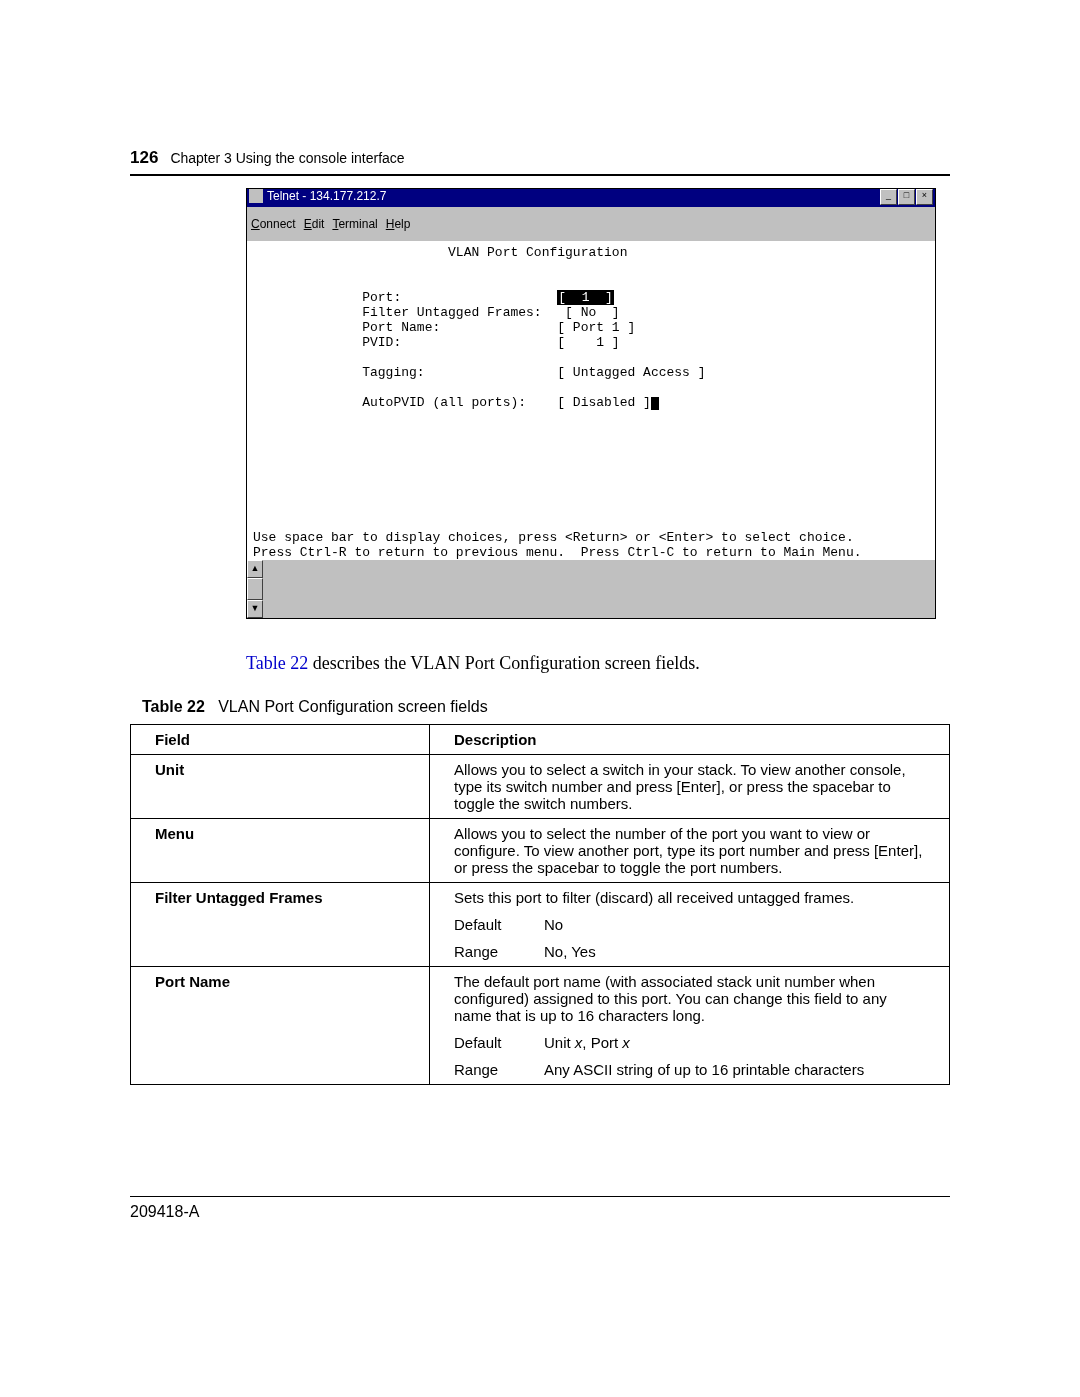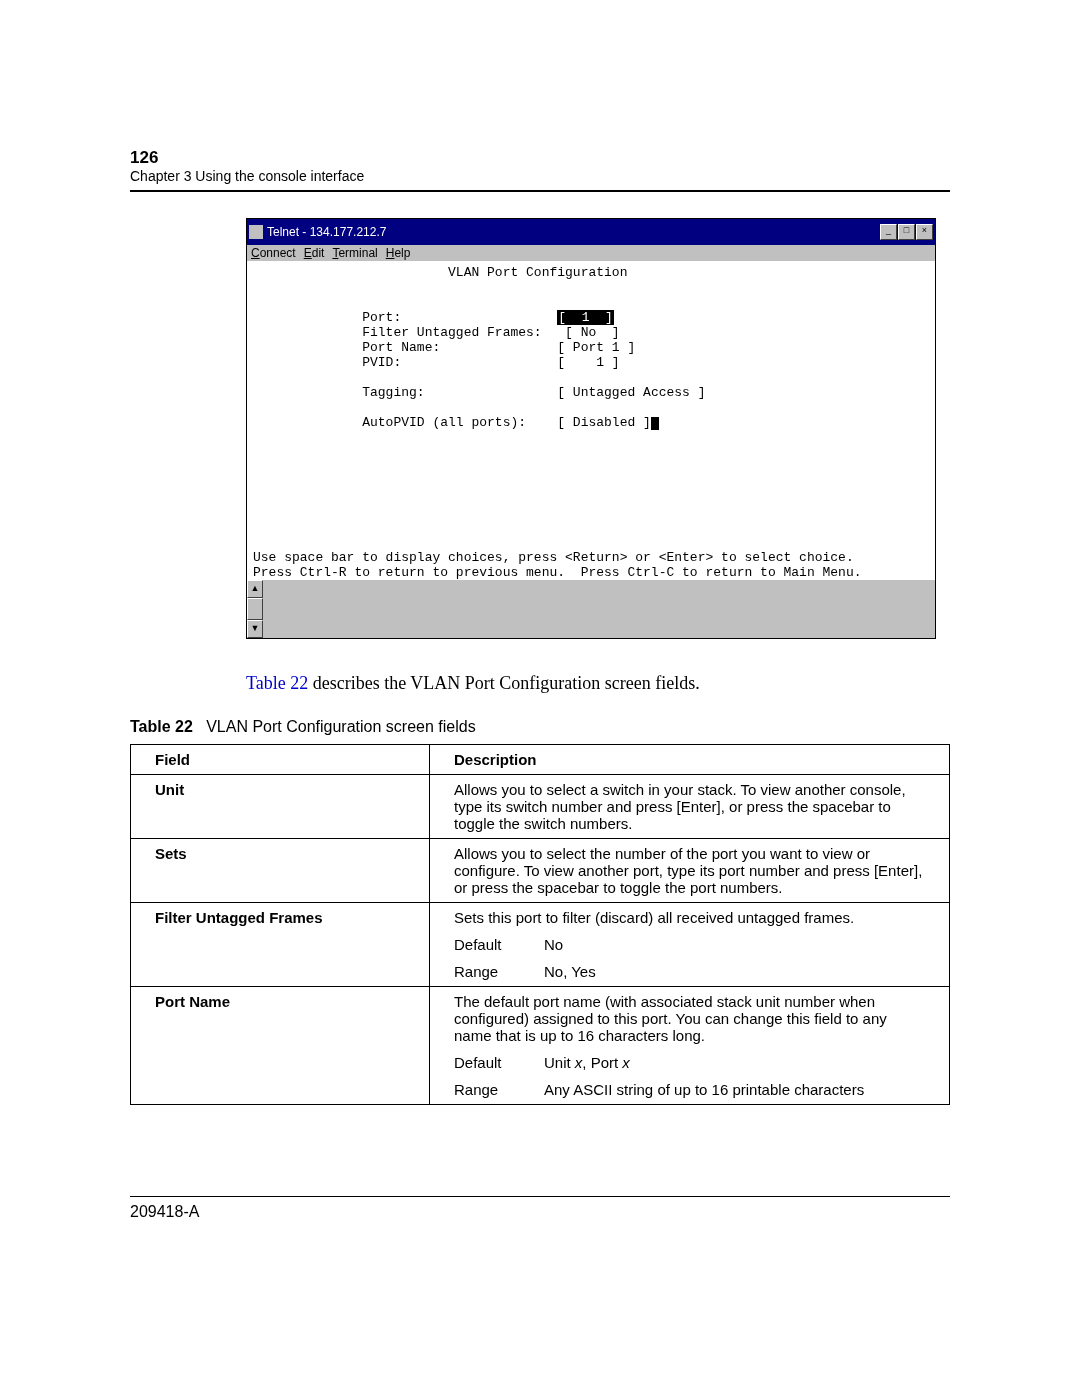--- a/index.html
+++ b/index.html
@@ -14,22 +14,21 @@
     height: 1397px;
     position: relative;
     box-sizing: border-box;
     padding: 148px 130px 0 130px;
   }
   .header-line {
     display: flex;
     align-items: baseline;
     border-bottom: 2px solid #000;
     padding-bottom: 6px;
-    margin-bottom: 26px;
-    flex-direction: column;
+    margin-bottom: 12px;
   }
   .header-page-num {
     font-weight: bold;
     font-size: 17px;
     margin-right: 12px;
   }
   .header-text {
     font-size: 14px;
   }
   .figure-caption {
@@ -44,22 +43,21 @@
     width: 688px;
     border: 1px solid #000;
     background: #c0c0c0;
     font-family: "MS Sans Serif", Tahoma, Arial, sans-serif;
     font-size: 12px;
   }
   .titlebar {
     background: #000080;
     color: #fff;
     display: flex;
-    align-items: center;
-    height: 26px;
+    height: 18px;
     padding: 0 2px;
   }
   .titlebar-icon {
     width: 14px; height: 14px;
     background: #c0c0c0;
     margin-right: 4px;
     display:inline-block;
   }
   .titlebar-text { flex: 1; font-size: 12px; }
   .titlebar-buttons { display: flex; }
@@ -70,21 +68,21 @@
     border-right-color:#404040; border-bottom-color:#404040;
     margin-left: 1px;
     font-size: 9px;
     line-height: 11px;
     text-align:center;
     color:#000;
     font-family: Arial;
   }
   .menubar {
     background: #c0c0c0;
-    padding: 1px 4px;
+    padding: 10px 4px;
     font-size: 12px;
     display:flex;
     gap: 8px;
   }
   .menubar span u { text-decoration: underline; }
   .term-wrap { display:flex;flex-direction:column; }
   .terminal {
     background: #fff;
     color: #000;
     font-family: "Courier New", monospace;
@@ -128,21 +126,21 @@
   }
   .sb-track { flex:1; background:#dcdcdc; }
 
   .body-text {
     margin: 34px 0 24px 116px;
     font-family: "Times New Roman", Times, serif;
     font-size: 18px;
   }
   .body-text .link { color: #0000cc; }
   .table-caption {
-    margin-left: 0;
+    margin-left: 12px;
     margin-bottom: 8px;
     font-size: 16px;
   }
   table.fields {
     border-collapse: collapse;
     width: 100%;
     font-size: 15px;
   }
   table.fields th, table.fields td {
     border: 1px solid #000;
@@ -238,21 +236,21 @@
     <tbody>
         <tr>
       <th class="col-field">Field</th>
       <th>Description</th>
     </tr>
     <tr>
       <td><b>Unit</b></td>
       <td>Allows you to select a switch in your stack. To view another console, type its switch number and press [Enter], or press the spacebar to toggle the switch numbers.</td>
     </tr>
     <tr>
-      <td><b>Sets</b></td>
+      <td><b>Menu</b></td>
       <td>Allows you to select the number of the port you want to view or configure. To view another port, type its port number and press [Enter], or press the spacebar to toggle the port numbers.</td>
     </tr>
     <tr>
       <td><b>Filter Untagged Frames</b></td>
       <td>
         <span>Sets this port to filter (discard) all received untagged frames.</span>
         <div class="subrow">
           <span class="k">Default</span>
           <span class="v">No</span>
         </div>

